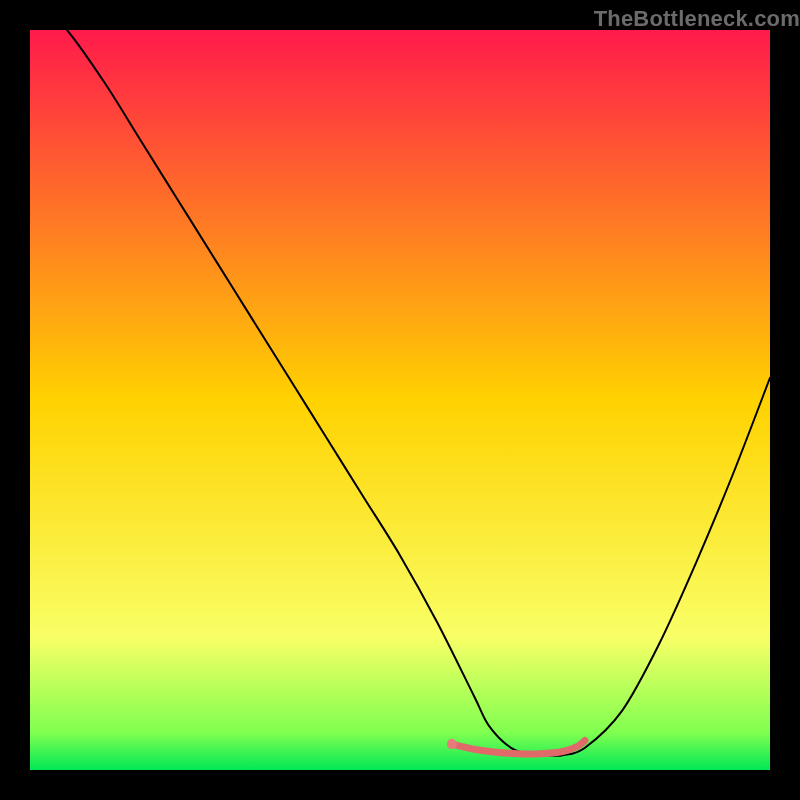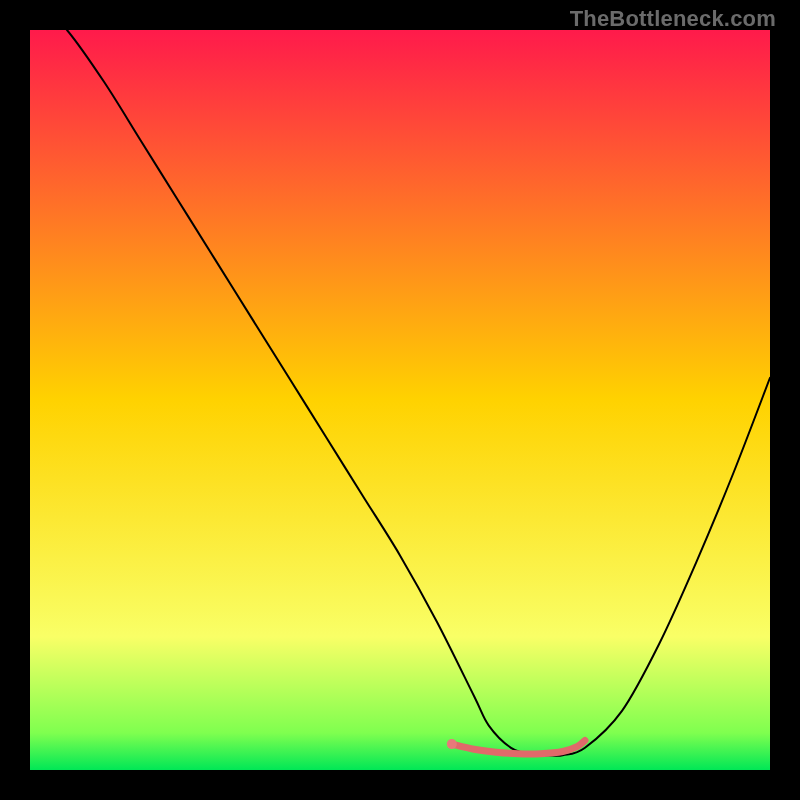--- a/index.html
+++ b/index.html
@@ -14,21 +14,21 @@
   .chart-container {
     position: absolute;
     top: 0;
     left: 0;
     width: 800px;
     height: 800px;
   }
   .watermark {
     position: absolute;
     top: 6px;
-    right: 24px;
+    right: 0;
     font-family: Arial, Helvetica, sans-serif;
     font-size: 22px;
     font-weight: bold;
     color: #6b6b6b;
     letter-spacing: 0.2px;
     text-align: right;
   }
 </style>
 </head>
 <body>

